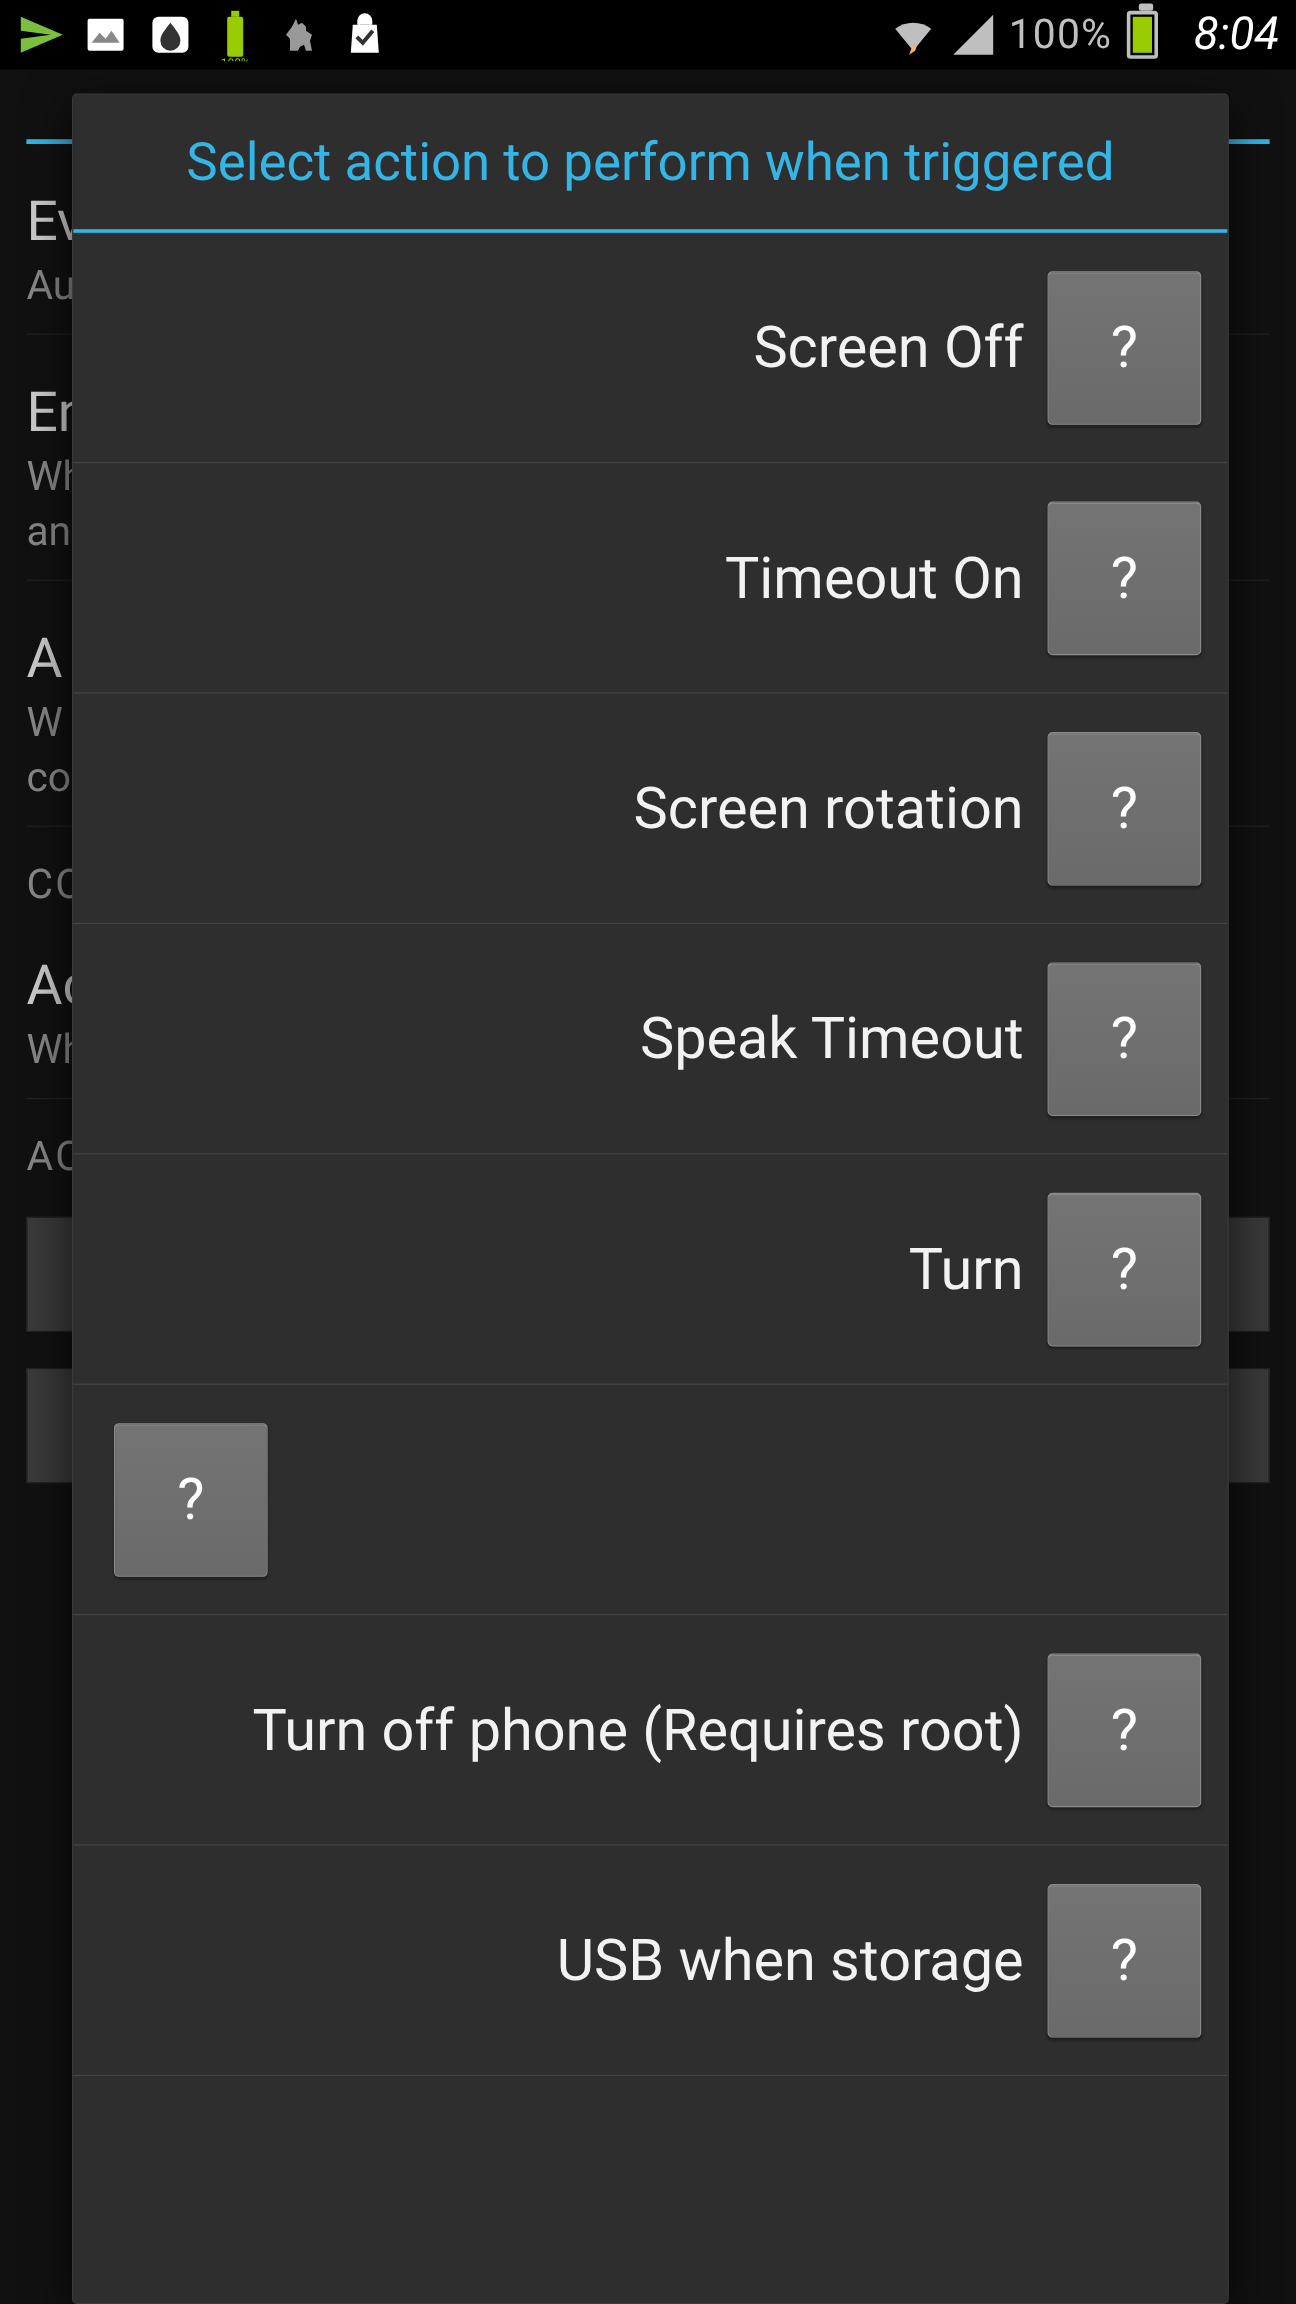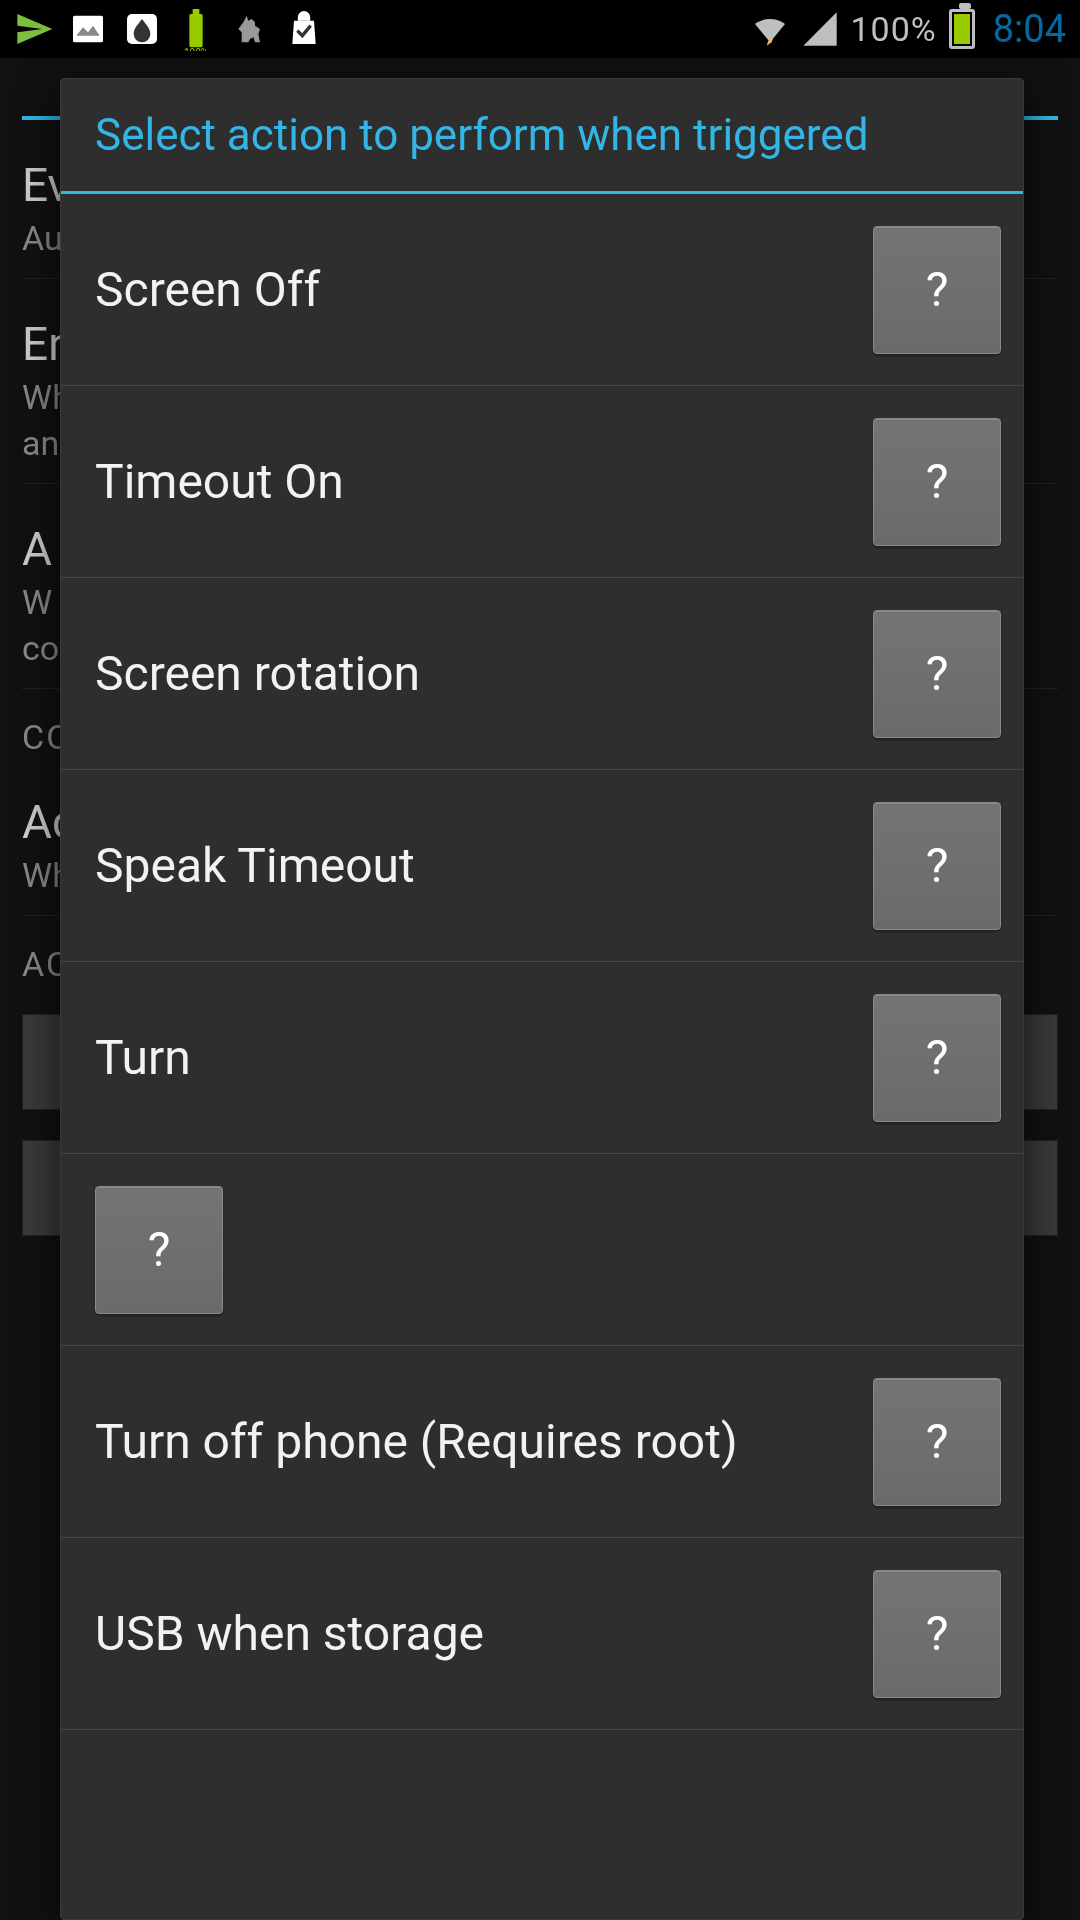--- a/index.html
+++ b/index.html
@@ -20,21 +20,21 @@
       background: #000;
       display: flex;
       align-items: center;
       padding: 0 14px;
       color: #bfbfbf;
     }
     .status-left { display: flex; align-items: center; gap: 14px; }
     .status-right { margin-left: auto; display: flex; align-items: center; gap: 10px; }
     .sicon { width: 40px; height: 40px; display: inline-flex; align-items: center; justify-content: center; }
     .status-right .txt { font-size: 34px; color: #bfbfbf; letter-spacing: 1px; }
-    .status-right .time { font-size: 38px; color: #0369a1; margin-left: 6px; }
+    .status-right .time { font-size: 38px; color: #ffffff; margin-left: 18px; font-style: italic; }
     .batt-body { width: 26px; height: 40px; border: 3px solid #bfbfbf; border-radius: 3px; position: relative; display:inline-block; }
     .batt-tip { width: 12px; height: 6px; background:#bfbfbf; position:absolute; top:-9px; left:7px; border-radius:2px; }
     .batt-fill { position:absolute; left:2px; right:2px; bottom:2px; top:2px; background:#99cc00; }
 
     
     .bg {
       position: absolute;
       top: 58px; left: 0; right: 0; bottom: 0;
       background: #111;
       color: #666;
@@ -64,38 +64,40 @@
       flex-direction: column;
       overflow: hidden;
     }
     .dialog-header {
       color: #33b5e5;
       font-size: 44px;
       font-weight: 400;
       padding: 30px 34px 30px 34px;
       border-bottom: 3px solid #33b5e5;
       background: #2e2e2e;
+      text-align: center;
     }
     .dialog-list {
       flex: 1;
       overflow: hidden;
     }
     .item {
       display: flex;
       align-items: center;
       min-height: 192px;
       padding: 30px 22px 30px 34px;
       border-bottom: 1px solid #444;
     }
     .item-label {
       flex: 1;
       color: #f2f2f2;
       font-size: 48px;
       line-height: 1.25;
       padding-right: 20px;
+      text-align: right;
     }
     .help-btn {
       width: 128px;
       height: 128px;
       background: linear-gradient(#747474, #6a6a6a);
       border: 1px solid #8a8a8a;
       border-radius: 4px;
       color: #fff;
       font-size: 48px;
       display: inline-flex;

